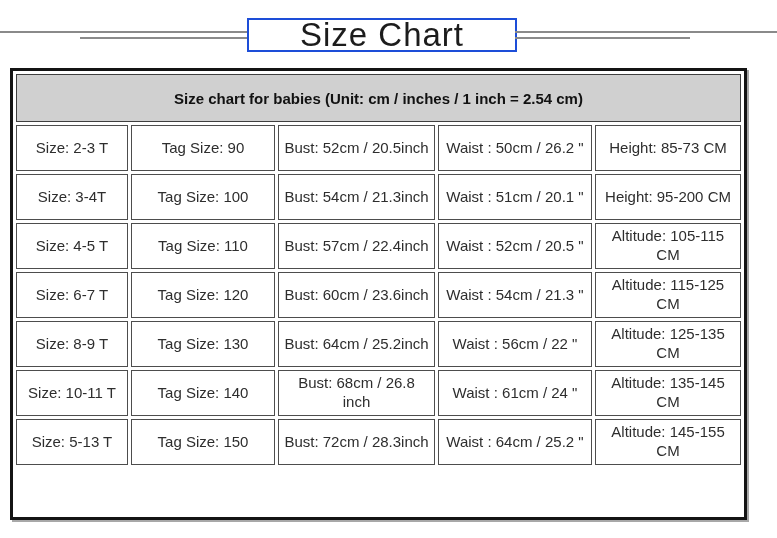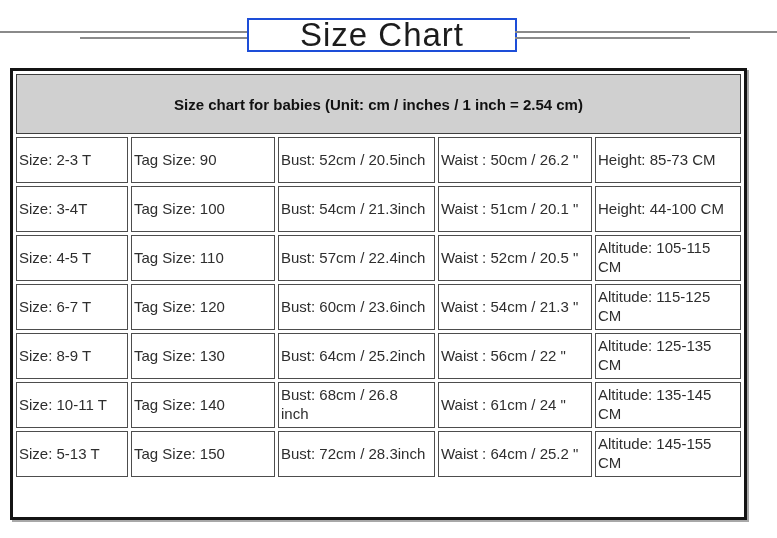--- a/index.html
+++ b/index.html
@@ -28,25 +28,25 @@
     position:absolute;left:10px;top:68px;width:737px;height:452px;
     border:3px solid #141414;box-sizing:border-box;background:#ffffff;
     box-shadow:2px 2px 0 #a8a8a8;
   }
   table.size-table{
     width:731px;border-collapse:separate;border-spacing:3px;table-layout:fixed;
   }
   table.size-table th{
     height:46px;background:#d0d0d0;border:1px solid #3f3f3f;
     font-size:15px;font-weight:bold;color:#111111;text-align:center;vertical-align:middle;
-    padding:6px;
+    padding:0;
   }
   table.size-table td{
     height:44px;background:#ffffff;border:1px solid #4d4d4d;
-    font-size:15px;color:#2e2e2e;text-align:left;vertical-align:middle;
+    font-size:15px;color:#2e2e2e;text-align:center;vertical-align:middle;
     padding:0 2px;white-space:pre-line;line-height:1.25;
     overflow:hidden;
   }
 </style>
 </head>
 <body>
 
 <div class="page">
 
   <div class="banner">
@@ -83,21 +83,21 @@
           <td>Tag Size: 90</td>
           <td>Bust: 52cm / 20.5inch</td>
           <td>Waist : 50cm / 26.2 "</td>
           <td>Height: 85-73 CM</td>
         </tr>
         <tr>
           <td>Size: 3-4T</td>
           <td>Tag Size: 100</td>
           <td>Bust: 54cm / 21.3inch</td>
           <td>Waist : 51cm / 20.1 "</td>
-          <td>Height: 44-100 CM</td>
+          <td>Height: 95-200 CM</td>
         </tr>
         <tr>
           <td>Size: 4-5 T</td>
           <td>Tag Size: 110</td>
           <td>Bust: 57cm / 22.4inch</td>
           <td>Waist : 52cm / 20.5 "</td>
           <td>Altitude: 105-115
 CM</td>
         </tr>
         <tr>

